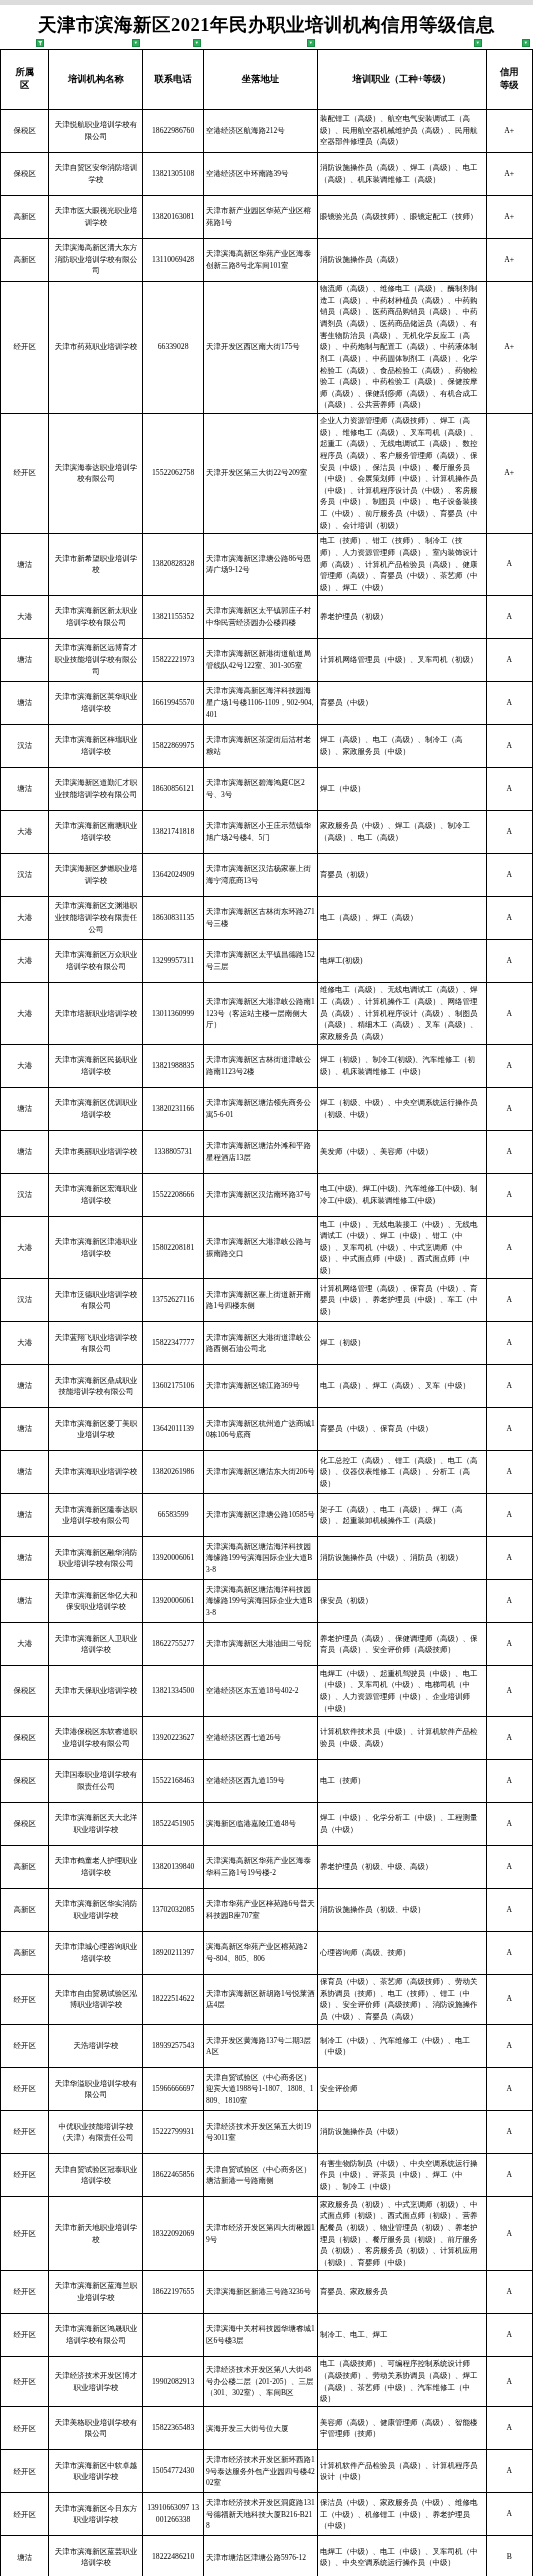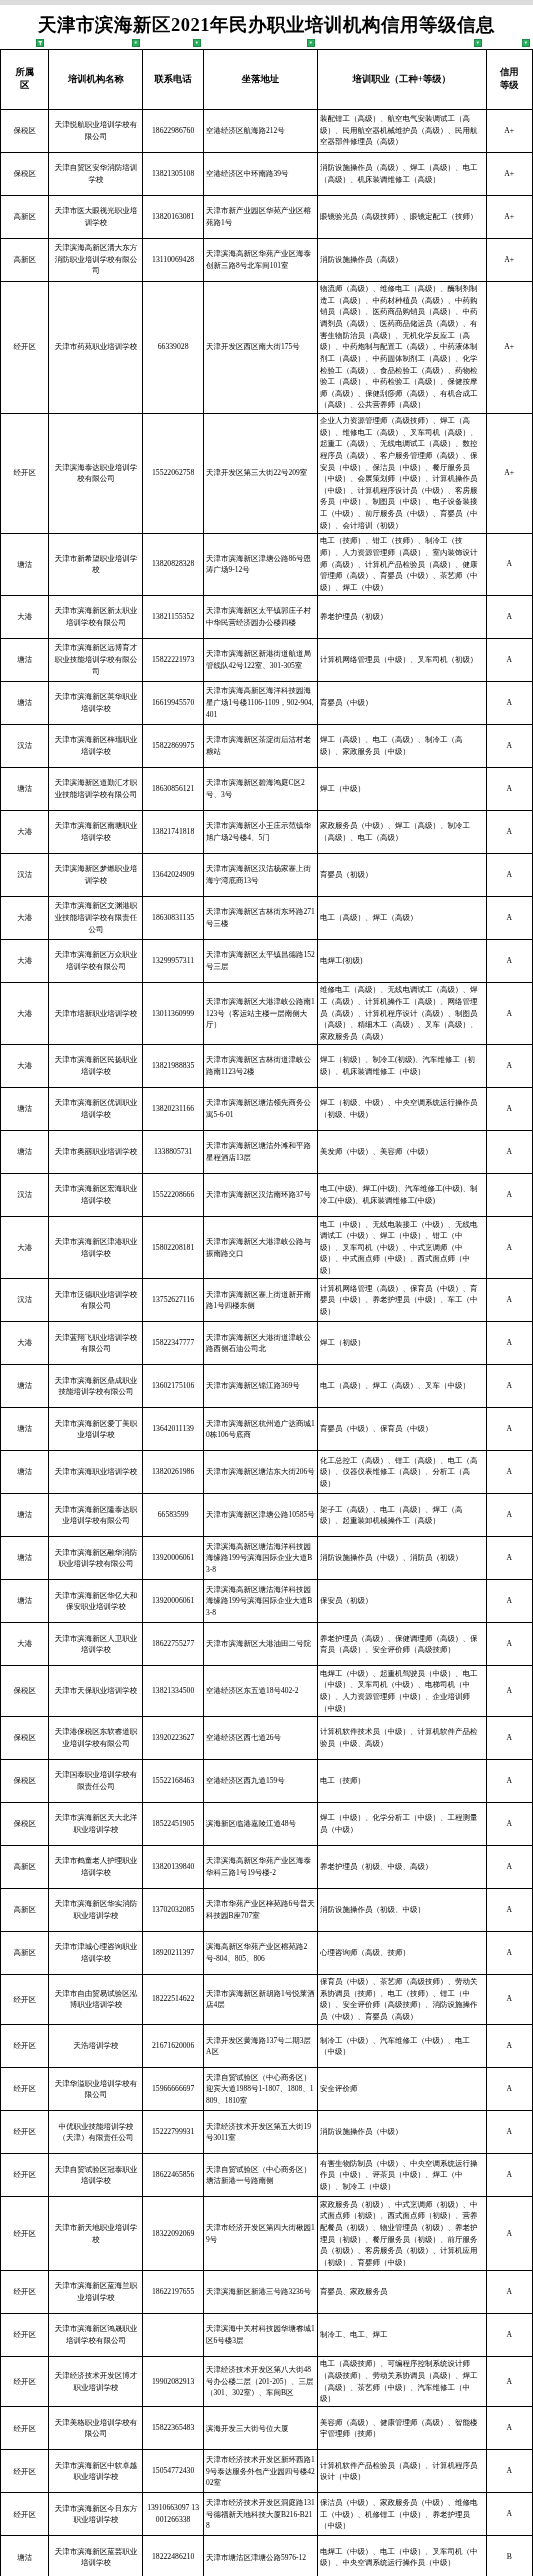--- a/index.html
+++ b/index.html
@@ -376,21 +376,21 @@
           <td class="c-district">经开区</td>
           <td class="c-name">天津市自由贸易试验区泓博职业培训学校</td>
           <td class="c-phone">18222514622</td>
           <td class="c-address">天津市滨海新区新胡路1号悦莱酒店4层</td>
           <td class="c-occ">保育员（中级）、茶艺师（高级技师）、劳动关系协调员（技师）、电工（技师）、钳工（中级）、安全评价师（高级技师）、消防设施操作员（中级）、育婴员（高级）</td>
           <td class="c-rating">A</td>
         </tr>
         <tr>
           <td class="c-district">经开区</td>
           <td class="c-name">天浩培训学校</td>
-          <td class="c-phone">21671620006</td>
+          <td class="c-phone">18939257543</td>
           <td class="c-address">天津开发区黄海路137号二期3层A区</td>
           <td class="c-occ">制冷工（中级）、汽车维修工（中级）、电工（中级）</td>
           <td class="c-rating">A</td>
         </tr>
         <tr>
           <td class="c-district">经开区</td>
           <td class="c-name">天津华溢职业培训学校有限公司</td>
           <td class="c-phone">15966666697</td>
           <td class="c-address">天津自贸试验区（中心商务区）迎宾大道1988号1-1807、1808、1809、1810室</td>
           <td class="c-occ">安全评价师</td>

